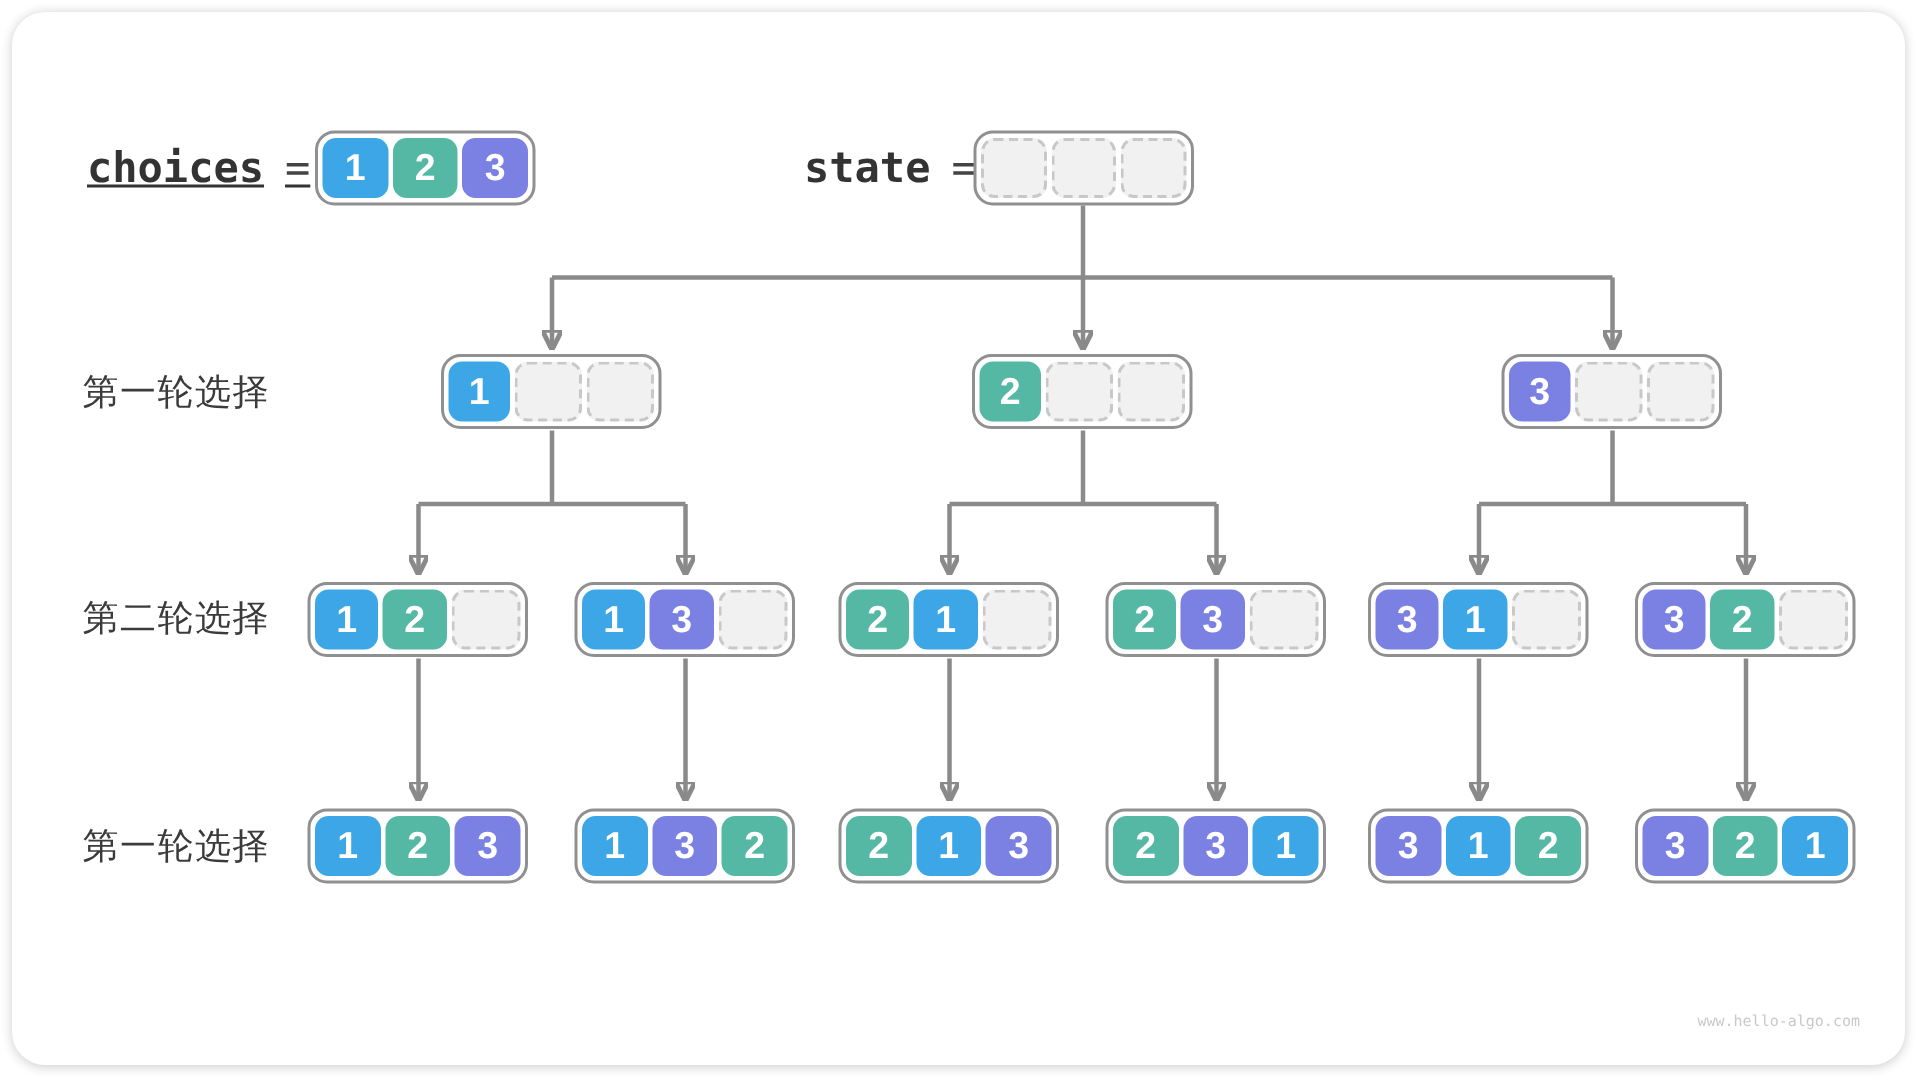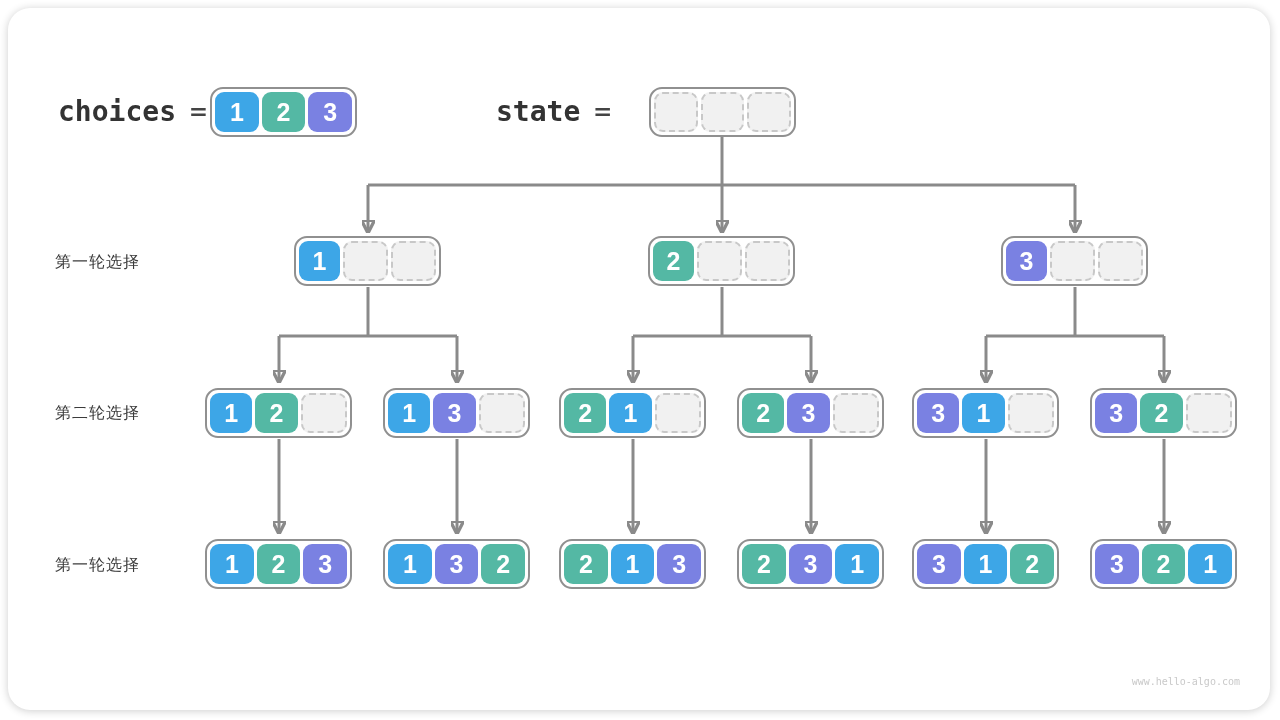--- a/index.html
+++ b/index.html
@@ -18,21 +18,21 @@
 
   .mono-label{
     position:absolute;top:96px;height:32px;line-height:32px;
     font-family:"DejaVu Sans Mono","Liberation Mono",monospace;
     font-size:28px;font-weight:bold;color:#333333;white-space:nowrap;
   }
   .mono-label .eq{font-weight:normal;margin-left:14px;color:#444444;}
 
   .row-label{
     position:absolute;left:55px;height:30px;line-height:30px;
-    font-size:16px;font-weight:500;color:#3b3b3b;white-space:nowrap;
+    font-size:24px;font-weight:500;color:#3b3b3b;white-space:nowrap;
     letter-spacing:1px;
   }
 
   .box{
     position:absolute;width:147px;height:50px;box-sizing:border-box;
     background:#ffffff;border:2px solid var(--boxBorder);border-radius:13px;
     padding:3px;display:flex;gap:3px;
   }
   .cell{
     flex:1;border-radius:9px;box-sizing:border-box;
@@ -88,28 +88,28 @@
     <g>
       <path d="M279,439 V531" marker-end="url(#arrowhead)"></path>
       <path d="M457,439 V531" marker-end="url(#arrowhead)"></path>
       <path d="M633,439 V531" marker-end="url(#arrowhead)"></path>
       <path d="M811,439 V531" marker-end="url(#arrowhead)"></path>
       <path d="M986,439 V531" marker-end="url(#arrowhead)"></path>
       <path d="M1164,439 V531" marker-end="url(#arrowhead)"></path>
     </g>
   </svg>
 
-  <div class="mono-label" style="left:58px;"><span>choices</span><span class="eq">=</span></div>
+  <div class="mono-label" style="left:58px;text-decoration:underline;"><span>choices</span><span class="eq">=</span></div>
   <div class="box" style="left:210px;top:87px;">
     <span class="cell v1">1</span>
     <span class="cell v2">2</span>
     <span class="cell v3">3</span>
   </div>
 
-  <div class="mono-label" style="left:496px;"><span>state</span><span class="eq">=</span></div>
+  <div class="mono-label" style="left:536px;"><span>state</span><span class="eq">=</span></div>
   <div class="box" style="left:649px;top:87px;">
     <span class="cell empty"></span>
     <span class="cell empty"></span>
     <span class="cell empty"></span>
   </div>
 
   <div class="row-label" style="top:247px;">第一轮选择</div>
   <div class="row-label" style="top:398px;">第二轮选择</div>
   <div class="row-label" style="top:550px;">第一轮选择</div>
 

